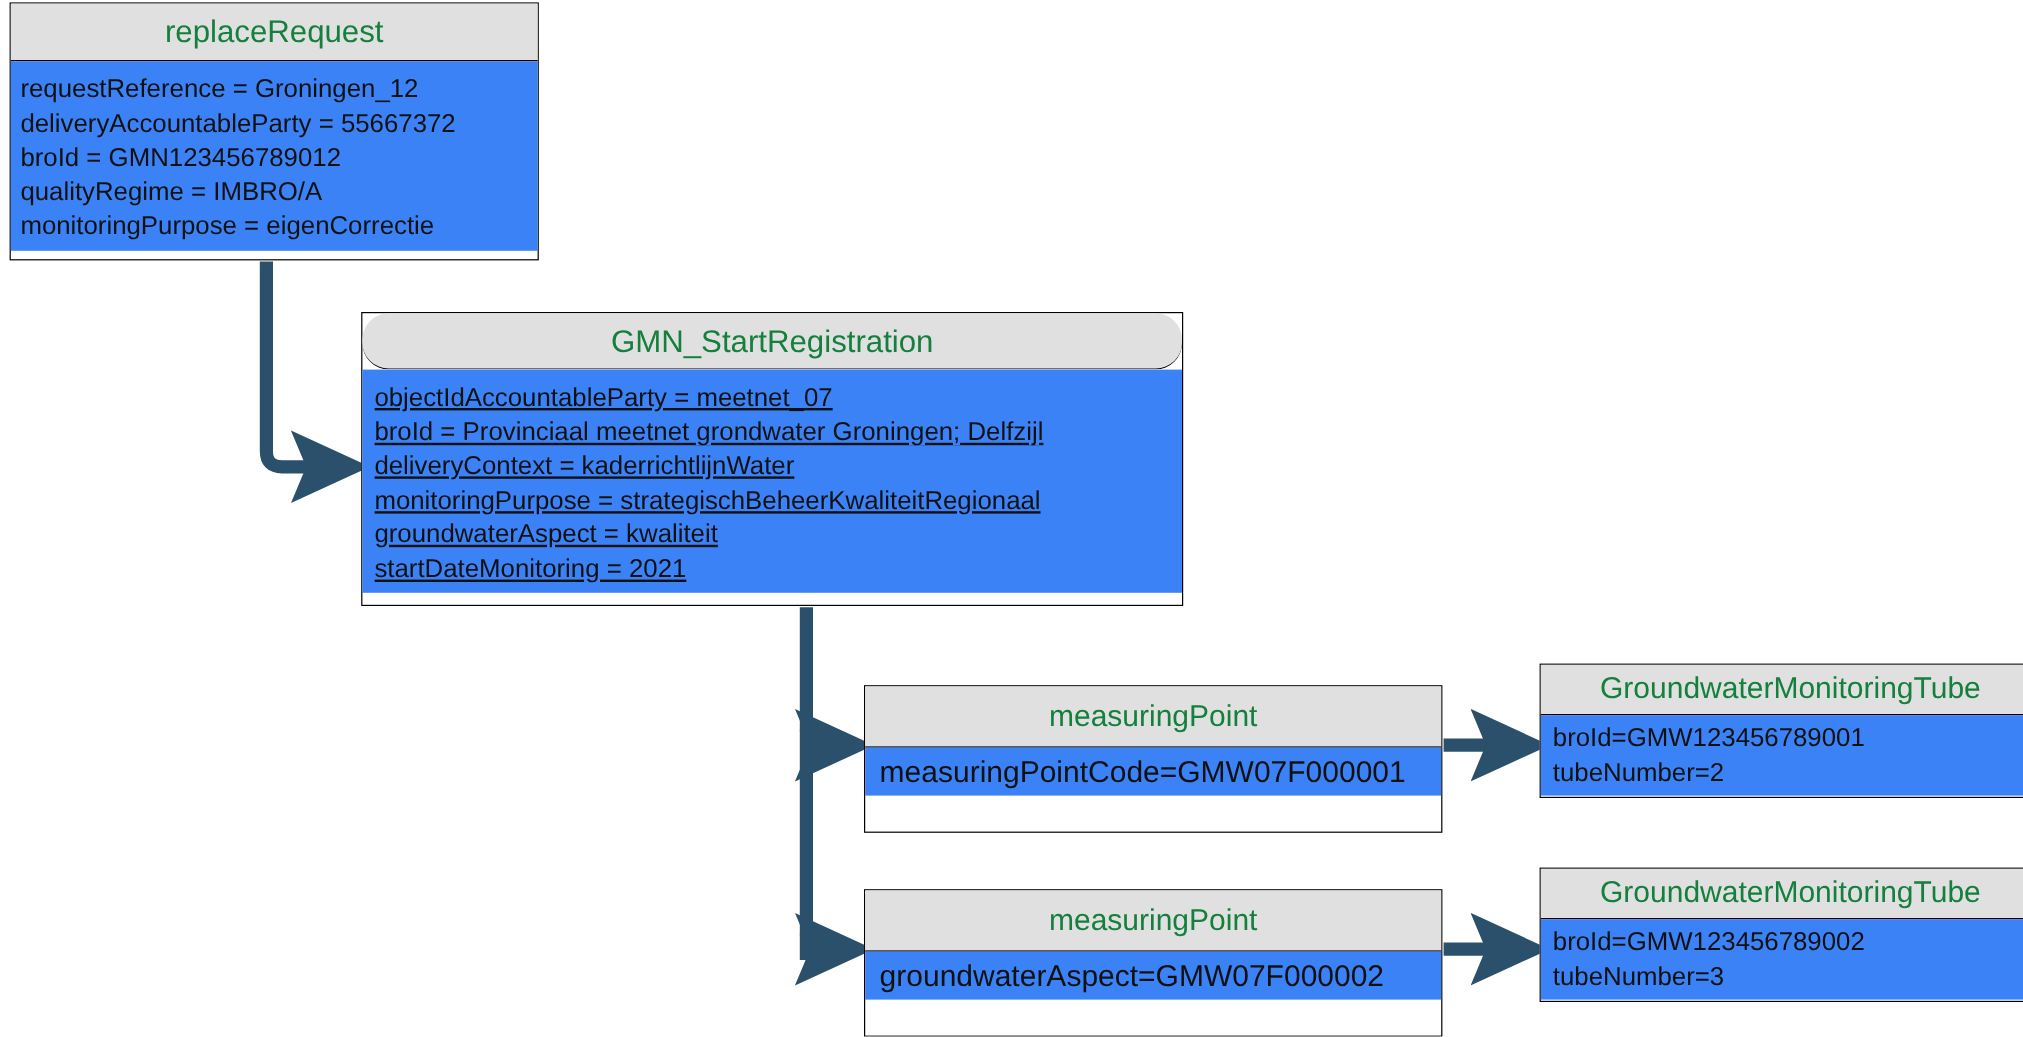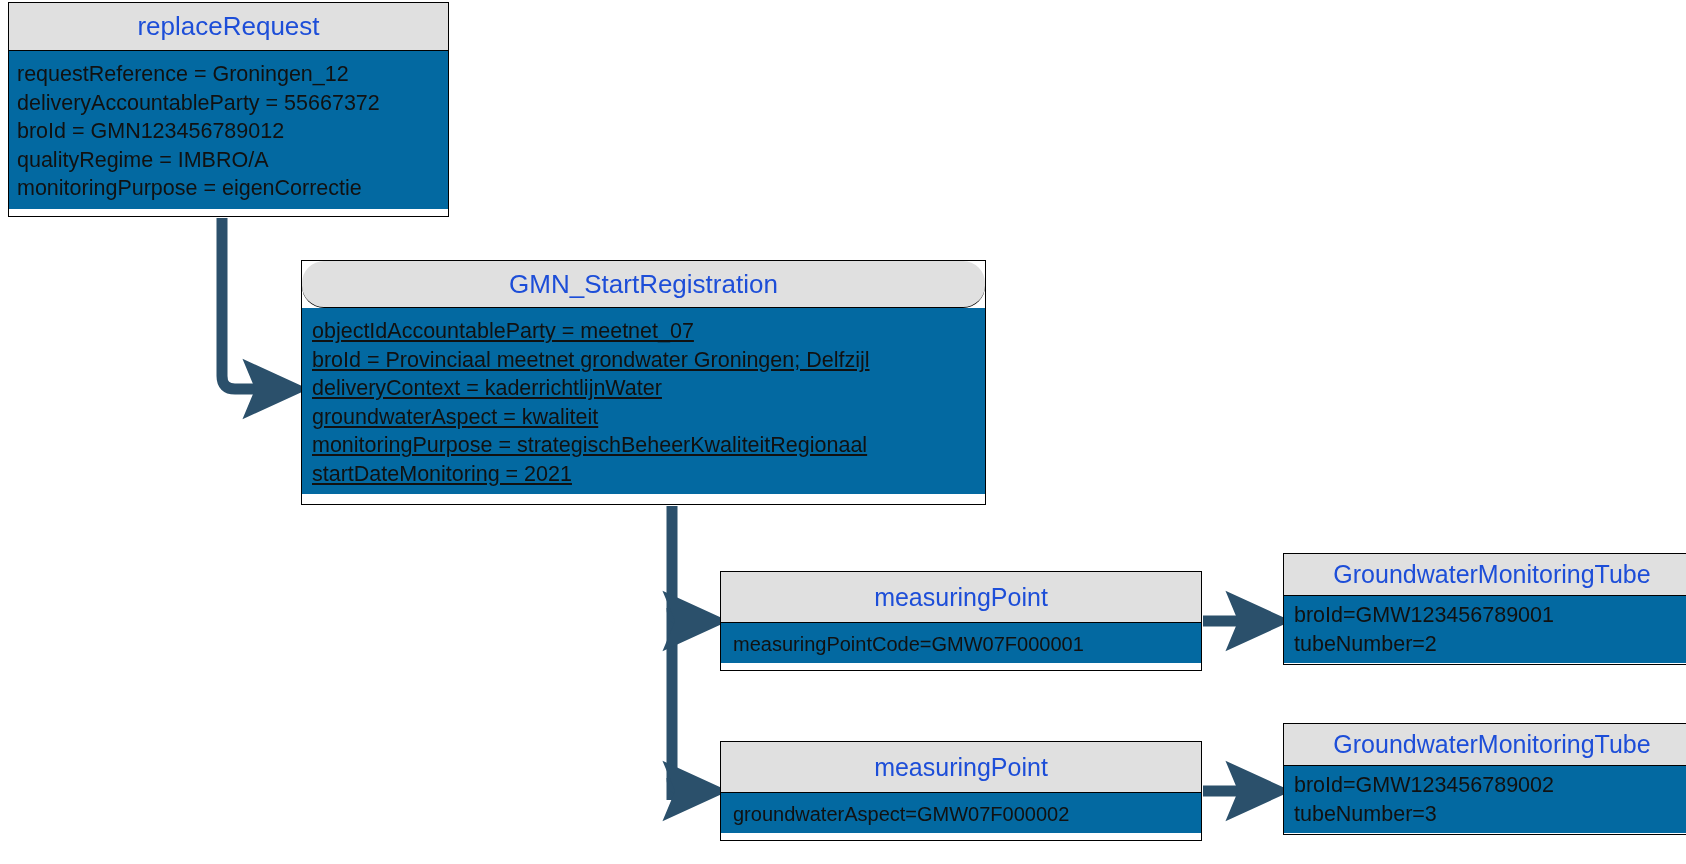--- a/index.html
+++ b/index.html
@@ -28,27 +28,27 @@
     position: absolute;
     box-sizing: border-box;
     border: 1.6px solid #000000;
     background: #ffffff;
   }
   .node-header {
     box-sizing: border-box;
     background: #e0e0e0;
     border-bottom: 1.6px solid #000000;
     text-align: center;
-    color: #1d4ed8;
+    color: #15803d;
     white-space: nowrap;
     overflow: hidden;
   }
   .node-body {
     box-sizing: border-box;
-    background: #0369a1;
+    background: #3b82f6;
     color: #111111;
   }
   .attr-line {
     white-space: nowrap;
     overflow: hidden;
   }
 
   
   #node-replace-request {
     left: 8px;
@@ -87,32 +87,32 @@
     text-decoration: underline;
   }
   #node-gmn-start-registration .attr-line {
     font-size: 21.5px;
     line-height: 28.5px;
   }
 
   
   .measuring-point {
     width: 482px;
-    height: 100px;
+    height: 123px;
   }
   .measuring-point .node-header {
     height: 51px;
     line-height: 50px;
     font-size: 25px;
   }
   .measuring-point .node-body {
     padding: 6px 8px 4px 12px;
   }
   .measuring-point .attr-line {
-    font-size: 20px;
+    font-size: 25px;
     line-height: 30px;
   }
   #node-measuring-point-1 { left: 720px; top: 571px; }
   #node-measuring-point-2 { left: 720px; top: 741px; }
 
   
   .gwm-tube {
     width: 418px;
     height: 112px;
   }
@@ -166,22 +166,22 @@
       <div class="attr-line">monitoringPurpose = eigenCorrectie</div>
     </div>
   </div>
 
   <div class="node" id="node-gmn-start-registration">
     <div class="node-header">GMN_StartRegistration</div>
     <div class="node-body">
       <div class="attr-line">objectIdAccountableParty = meetnet_07</div>
       <div class="attr-line">broId = Provinciaal meetnet grondwater Groningen; Delfzijl</div>
       <div class="attr-line">deliveryContext = kaderrichtlijnWater</div>
+      <div class="attr-line">monitoringPurpose = strategischBeheerKwaliteitRegionaal</div>
       <div class="attr-line">groundwaterAspect = kwaliteit</div>
-      <div class="attr-line">monitoringPurpose = strategischBeheerKwaliteitRegionaal</div>
       <div class="attr-line">startDateMonitoring = 2021</div>
     </div>
   </div>
 
   <div class="node measuring-point" id="node-measuring-point-1">
     <div class="node-header">measuringPoint</div>
     <div class="node-body">
       <div class="attr-line">measuringPointCode=GMW07F000001</div>
     </div>
   </div>

